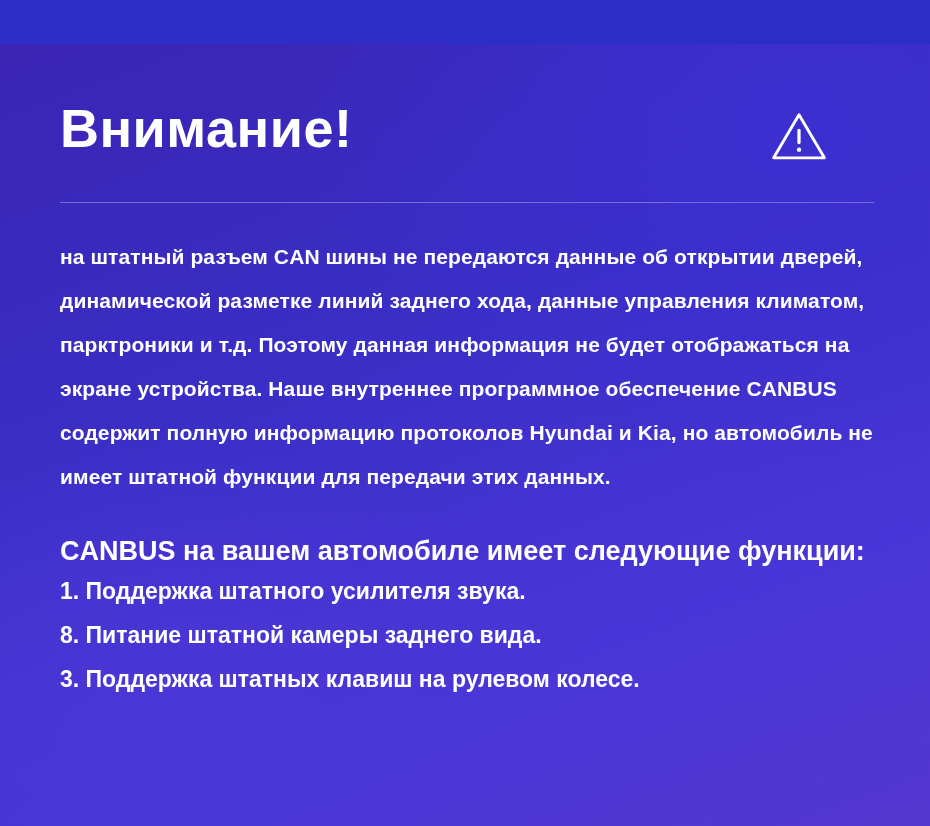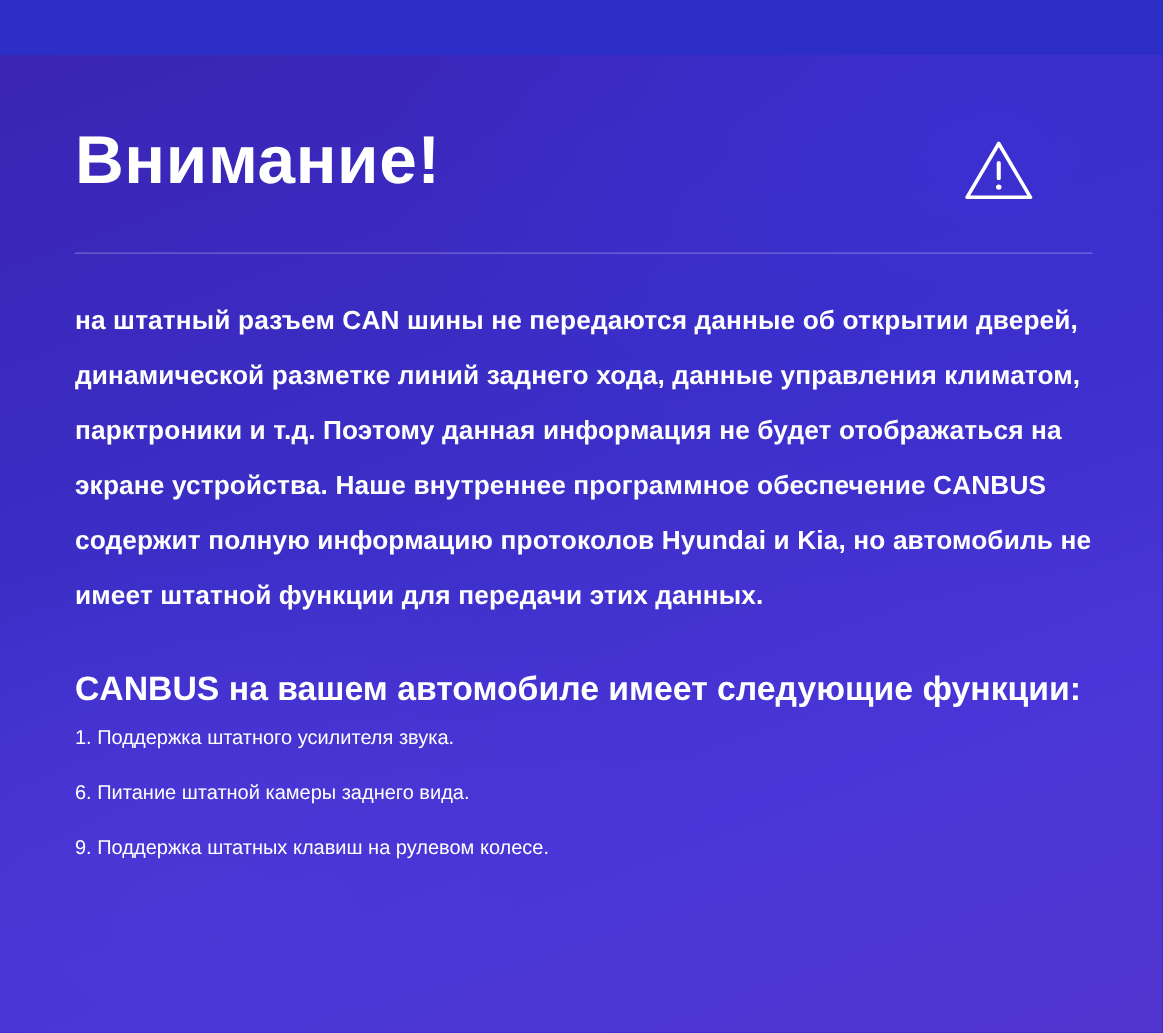--- a/index.html
+++ b/index.html
@@ -64,23 +64,23 @@
   .features {
     margin-top: 34px;
   }
   .features-intro {
     font-size: 27px;
     line-height: 36px;
     font-weight: 600;
     color: #ffffff;
   }
   .feature-item {
-    font-size: 16px;
+    font-size: 23px;
     line-height: 44px;
-    font-weight: 400;
+    font-weight: 700;
     color: #ffffff;
   }
 </style>
 </head>
 <body>
 
 <div class="page">
 
   <div class="header">
     <h1 class="title">Внимание!</h1>
@@ -93,17 +93,17 @@
     </span>
   </div>
 
   <div class="divider"></div>
 
   <p class="body-text">на штатный разъем CAN шины не передаются данные об открытии дверей, динамической разметке линий заднего хода, данные управления климатом, парктроники и т.д. Поэтому данная информация не будет отображаться на экране устройства. Наше внутреннее программное обеспечение CANBUS содержит полную информацию протоколов Hyundai и Kia, но автомобиль не имеет штатной функции для передачи этих данных.</p>
 
   <div class="features">
     <div class="features-intro">CANBUS на вашем автомобиле имеет следующие функции:</div>
     <div class="feature-item">1. Поддержка штатного усилителя звука.</div>
-    <div class="feature-item">6. Питание штатной камеры заднего вида.</div>
-    <div class="feature-item">9. Поддержка штатных клавиш на рулевом колесе.</div>
+    <div class="feature-item">8. Питание штатной камеры заднего вида.</div>
+    <div class="feature-item">3. Поддержка штатных клавиш на рулевом колесе.</div>
   </div>
 
 </div>
 
 </body></html>

